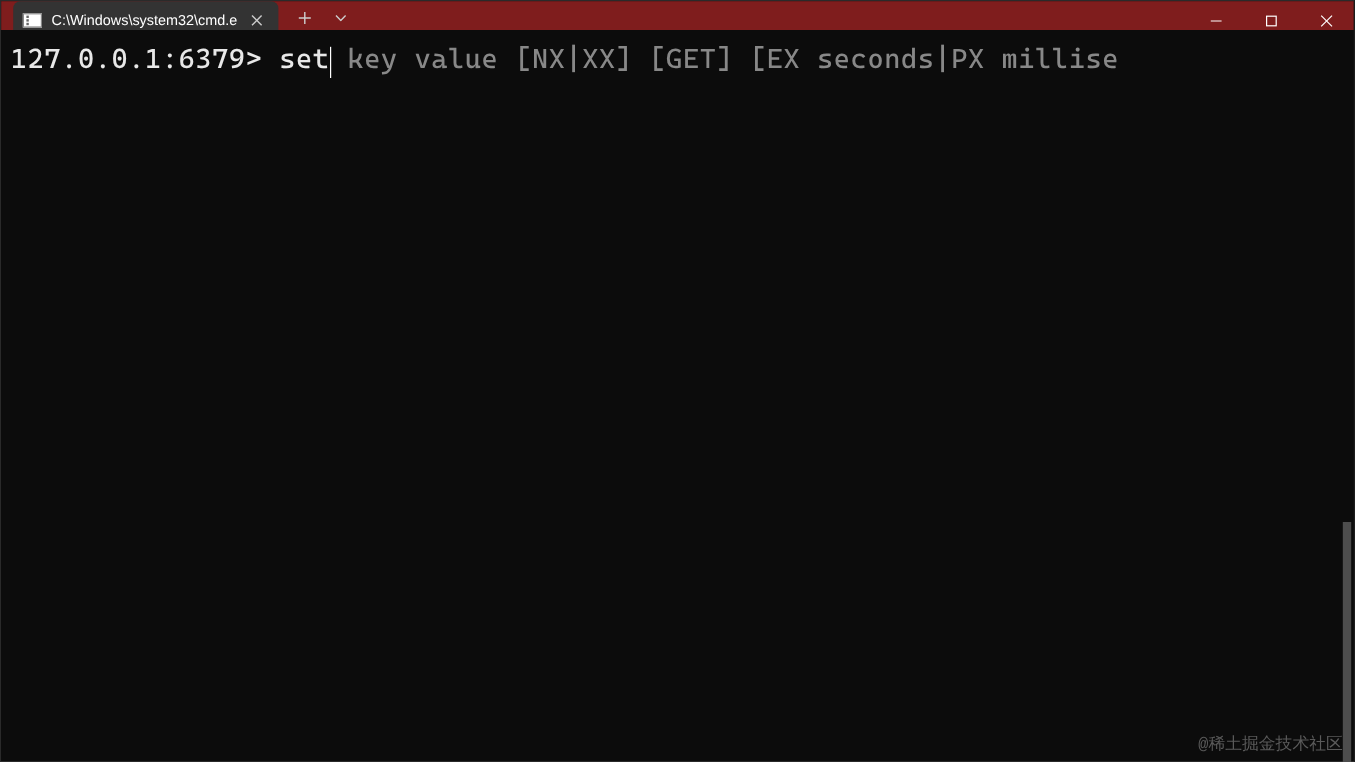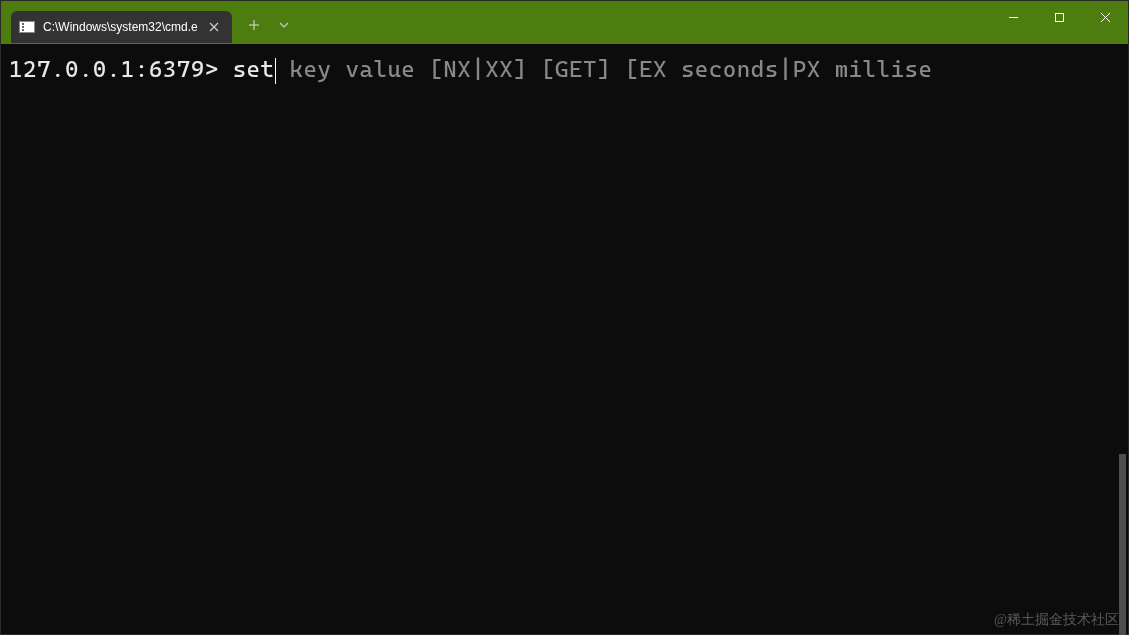--- a/index.html
+++ b/index.html
@@ -17,22 +17,22 @@
     }
     .window {
       width: 100%;
       height: 100%;
       display: flex;
       flex-direction: column;
       background: #0c0c0c;
       border: 1px solid #2a2a2a;
     }
     .titlebar {
-      height: 43px;
-      background: #4d7c0f;
+      height: 24px;
+      background: #7f1d1d;
       display: flex;
       align-items: center;
       justify-content: space-between;
       user-select: none;
     }
     .titlebar-left {
       display: flex;
       align-items: center;
       height: 100%;
     }
@@ -164,21 +164,21 @@
       height: 215px;
       background: #4d4d4d;
       border-radius: 0;
     }
     .watermark {
       position: absolute;
       bottom: 6px;
       right: 10px;
       color: #5a5a5a;
       font-size: 14px;
-      font-family: Liberation Serif, serif;
+      font-family: Liberation Mono, monospace;
     }
   </style>
 </head>
 <body>
 
 <div class="window">
   <div class="titlebar">
     <div class="titlebar-left">
       <div class="tab">
         <div class="tab-icon"></div>

